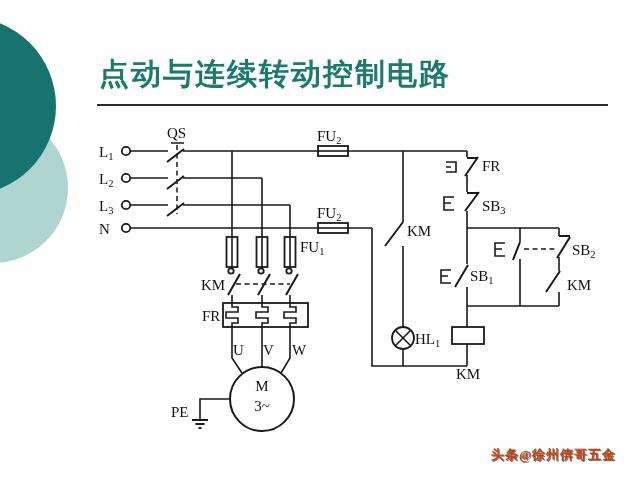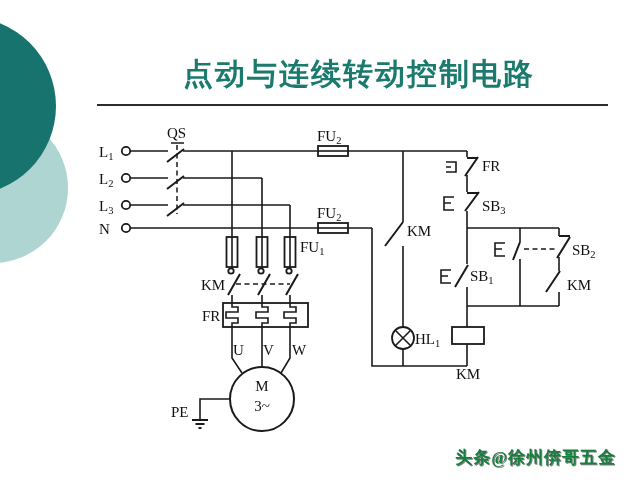--- a/index.html
+++ b/index.html
@@ -1,18 +1,18 @@
 <!DOCTYPE html>
 <html><head>
 <meta charset="utf-8">
 <style>
   html,body{margin:0;padding:0;}
   body{width:640px;height:480px;overflow:hidden;background:#fff;
        font-family:"Liberation Serif",serif;}
-  .slide{position:relative;width:624px;height:480px;background:#ffffff;overflow:hidden;text-align:center;}
+  .slide{position:relative;width:624px;height:480px;background:#ffffff;overflow:hidden;}
 
   
   .circle-light{position:absolute;left:-82px;top:113px;width:150px;height:150px;
                 border-radius:50%;background:#aed5d1;}
   .circle-dark{position:absolute;left:-122px;top:17px;width:178px;height:178px;
                border-radius:50%;background:#17736e;}
 
   
   .title{position:absolute;left:99px;top:57px;width:520px;
          font-size:30px;line-height:34px;font-weight:bold;color:#1b7a6e;
@@ -25,22 +25,22 @@
   .wire{stroke:#1a1a1a;stroke-width:1.6;fill:none;}
   .blade{stroke:#1a1a1a;stroke-width:2;fill:none;}
   .dash{stroke:#1a1a1a;stroke-width:1.5;fill:none;stroke-dasharray:5,3.5;}
   .box{stroke:#1a1a1a;stroke-width:1.8;fill:#ffffff;}
   .ring{stroke:#1a1a1a;stroke-width:1.8;fill:#ffffff;}
   .lbl{font-family:"Liberation Serif",serif;font-size:15px;fill:#111;}
   .lbl .sub{font-size:10.5px;}
   .mid{text-anchor:middle;}
 
   
-  .watermark{position:absolute;top:446px;right:8px;font-size:17px;font-weight:bold;
-             letter-spacing:1px;color:#15803d;
+  .watermark{position:absolute;top:446px;right:8px;font-size:13px;font-weight:bold;
+             letter-spacing:1px;color:#c2410c;
              text-shadow:1px 1px 0 #7e7e7e,-1px -1px 0 #fafafa;white-space:nowrap;}
 </style>
 </head>
 <body>
 
 <div class="slide">
 
   <div class="circle-light"></div>
   <div class="circle-dark"></div>
 

